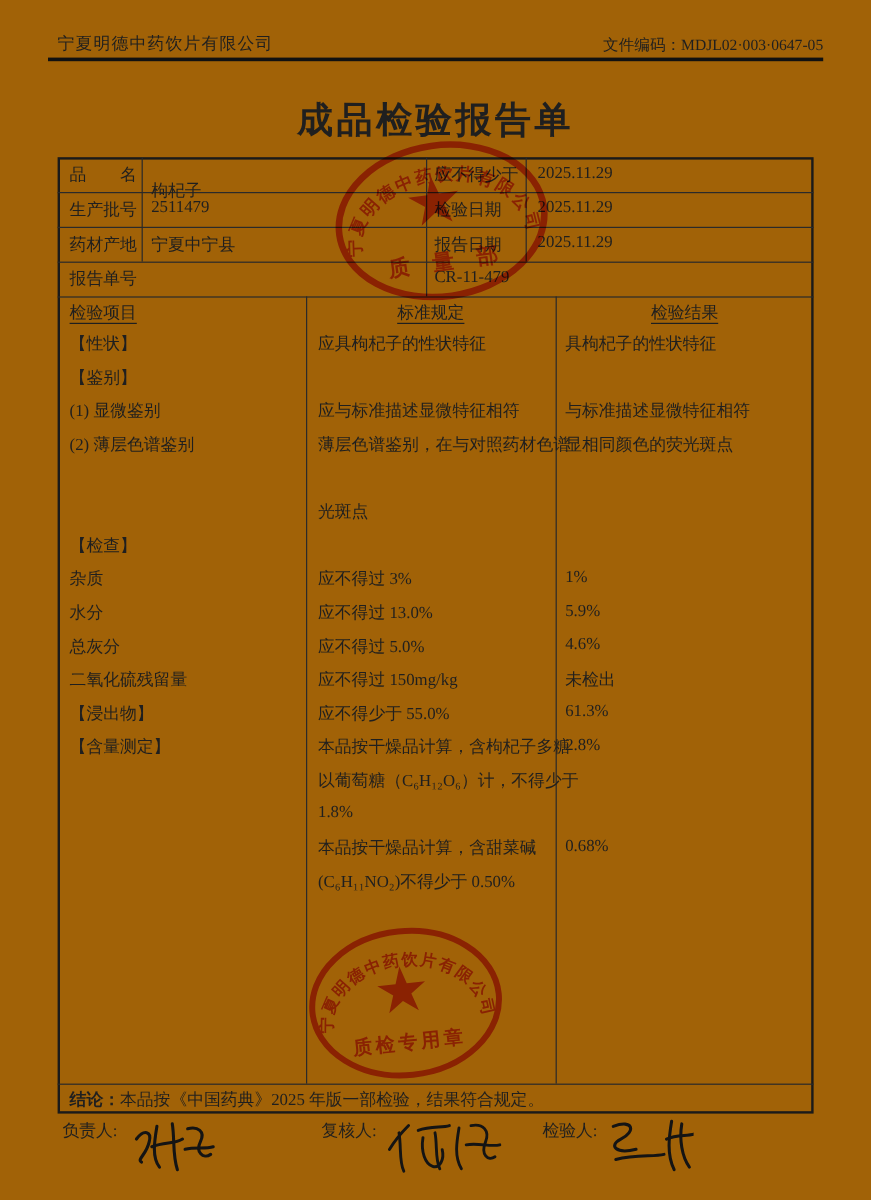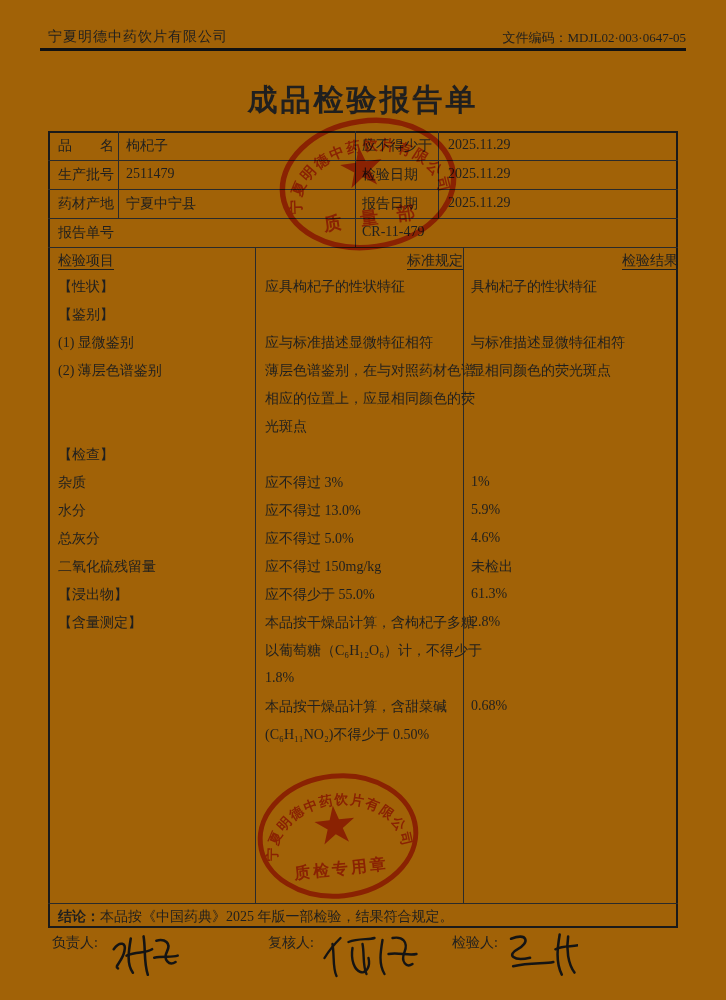--- a/index.html
+++ b/index.html
@@ -12,21 +12,21 @@
   .company{left:48px;top:28px;font-size:14px;letter-spacing:1px;}
   .doccode{right:40px;top:29px;font-size:13px;}
   .rule{left:40px;top:48px;width:646px;height:3px;background:#111;}
   .title{left:0;top:80px;width:726px;text-align:center;font-size:30px;font-weight:bold;
          letter-spacing:3px;font-family:"Liberation Sans","DejaVu Sans",sans-serif;}
   .outer{left:48px;top:131px;width:630px;height:797px;border:2px solid #1a1a1a;box-sizing:border-box;}
   .hline{height:1px;background:#2a2a2a;}
   .vline{width:1px;background:#2a2a2a;}
   .cell{position:absolute;font-size:14px;white-space:nowrap;}
   .chead{position:absolute;font-size:14px;text-decoration:underline;text-underline-offset:4px;}
-  .ctr{text-align:right;}
+  .ctr{text-align:center;}
   .bold{font-weight:bold;}
   .sig path{fill:none;stroke:#141414;stroke-width:2.4;stroke-linecap:round;stroke-linejoin:round;}
   .stamp{position:absolute;mix-blend-mode:multiply;opacity:.88;}
   .stamp text{font-family:"Liberation Sans","DejaVu Sans",sans-serif;fill:#d5402c;font-weight:bold;}
   .stamp .ring{fill:none;stroke:#d5402c;}
   .stamp .star{fill:#d5402c;}
 </style>
 </head>
 <body>
 
@@ -43,21 +43,21 @@
   <div class="abs hline" style="left:48px;top:218px;width:630px;"></div>
   <div class="abs hline" style="left:48px;top:247px;width:630px;"></div>
   <div class="abs hline" style="left:48px;top:903px;width:630px;"></div>
   <div class="abs vline" style="left:118px;top:131px;height:87px;"></div>
   <div class="abs vline" style="left:355px;top:131px;height:116px;"></div>
   <div class="abs vline" style="left:438px;top:131px;height:87px;"></div>
   <div class="abs vline" style="left:255px;top:247px;height:656px;"></div>
   <div class="abs vline" style="left:463px;top:247px;height:656px;"></div>
 
   <span class="cell" style="left:58px;top:137px;">品　　名</span>
-  <span class="cell" style="left:126px;top:137px;">枸杞子</span>
+  <span class="cell" style="left:126px;top:150px;">枸杞子</span>
   <span class="cell" style="left:362px;top:137px;">应不得少于</span>
   <span class="cell" style="left:448px;top:137px;">2025.11.29</span>
 
   <span class="cell" style="left:58px;top:166px;text-align:center;">生产批号</span>
   <span class="cell" style="left:126px;top:166px;">2511479</span>
   <span class="cell" style="left:362px;top:166px;">检验日期</span>
   <span class="cell" style="left:448px;top:166px;">2025.11.29</span>
 
   <span class="cell" style="left:58px;top:195px;">药材产地</span>
   <span class="cell" style="left:126px;top:195px;">宁夏中宁县</span>
@@ -78,21 +78,20 @@
   <span class="cell" style="left:58px;top:306px;">【鉴别】</span>
 
   <span class="cell" style="left:58px;top:334px;">(1) 显微鉴别</span>
   <span class="cell" style="left:265px;top:334px;">应与标准描述显微特征相符</span>
   <span class="cell" style="left:471px;top:334px;">与标准描述显微特征相符</span>
 
   <span class="cell" style="left:58px;top:362px;">(2) 薄层色谱鉴别</span>
   <span class="cell" style="left:265px;top:362px;">薄层色谱鉴别，在与对照药材色谱</span>
   <span class="cell" style="left:471px;top:362px;">显相同颜色的荧光斑点</span>
 
-  <span class="cell" style="left:265px;top:390px;">相应的位置上，应显相同颜色的荧</span>
   <span class="cell" style="left:265px;top:418px;">光斑点</span>
 
   <span class="cell" style="left:58px;top:446px;">【检查】</span>
 
   <span class="cell" style="left:58px;top:474px;">杂质</span>
   <span class="cell" style="left:265px;top:474px;">应不得过 3%</span>
   <span class="cell" style="left:471px;top:474px;">1%</span>
 
   <span class="cell" style="left:58px;top:502px;">水分</span>
   <span class="cell" style="left:265px;top:502px;">应不得过 13.0%</span>

